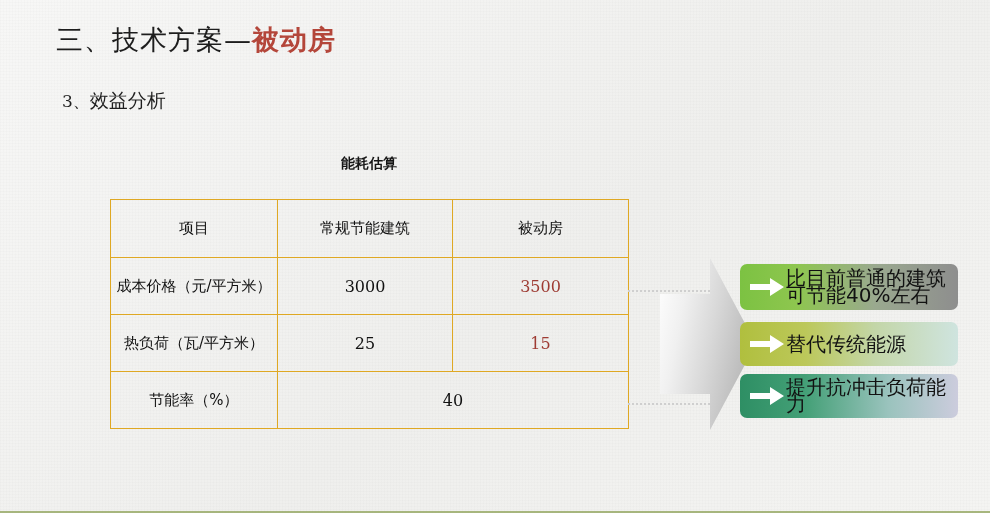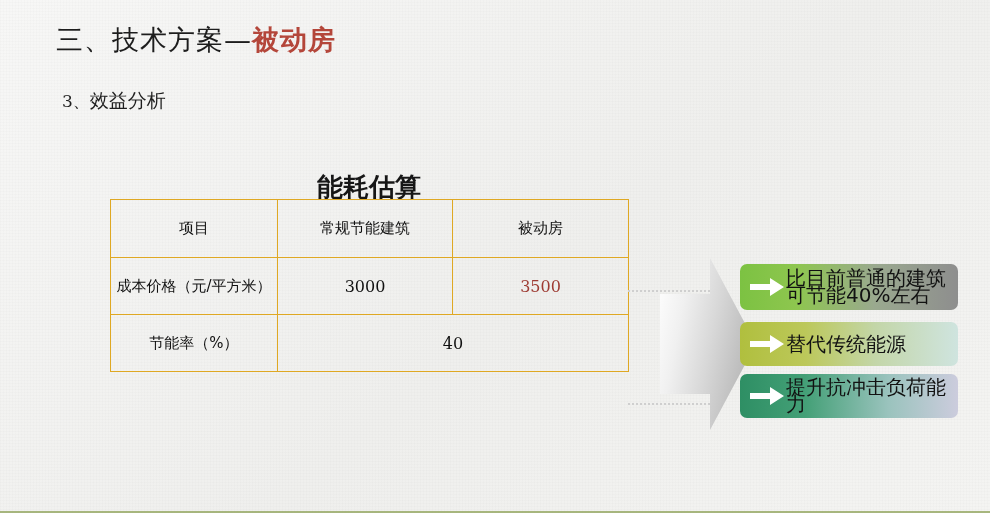--- a/index.html
+++ b/index.html
@@ -64,24 +64,24 @@
   }
   #section-label .num {
     font-family: "DejaVu Serif", "Liberation Serif", serif;
     font-size: 17px;
   }
 
   
   #table-caption {
     position: absolute;
     left: 110px;
-    top: 170px;
+    top: 155px;
     width: 518px;
     text-align: center;
-    font-size: 26px;
+    font-size: 14px;
     font-weight: bold;
     color: #161616;
   }
 
   #energy-table {
     position: absolute;
     left: 110px;
     top: 199px;
     width: 518px;
     border-collapse: collapse;
@@ -186,20 +186,25 @@
         <td>项目</td>
         <td>常规节能建筑</td>
         <td>被动房</td>
       </tr>
     </thead>
     <tbody>
       <tr>
         <td>成本价格（元/平方米）</td>
         <td class="num-cell">3000</td>
         <td class="num-cell hl">3500</td>
+      </tr>
+      <tr>
+        <td>热负荷（瓦/平方米）</td>
+        <td class="num-cell">25</td>
+        <td class="num-cell hl">15</td>
       </tr>
       <tr>
         <td>节能率（%）</td>
         <td class="num-cell" colspan="2">40</td>
       </tr>
     </tbody>
   </table>
 
   <div class="connector" id="connector-top"></div>
   <div class="connector" id="connector-bottom"></div>

